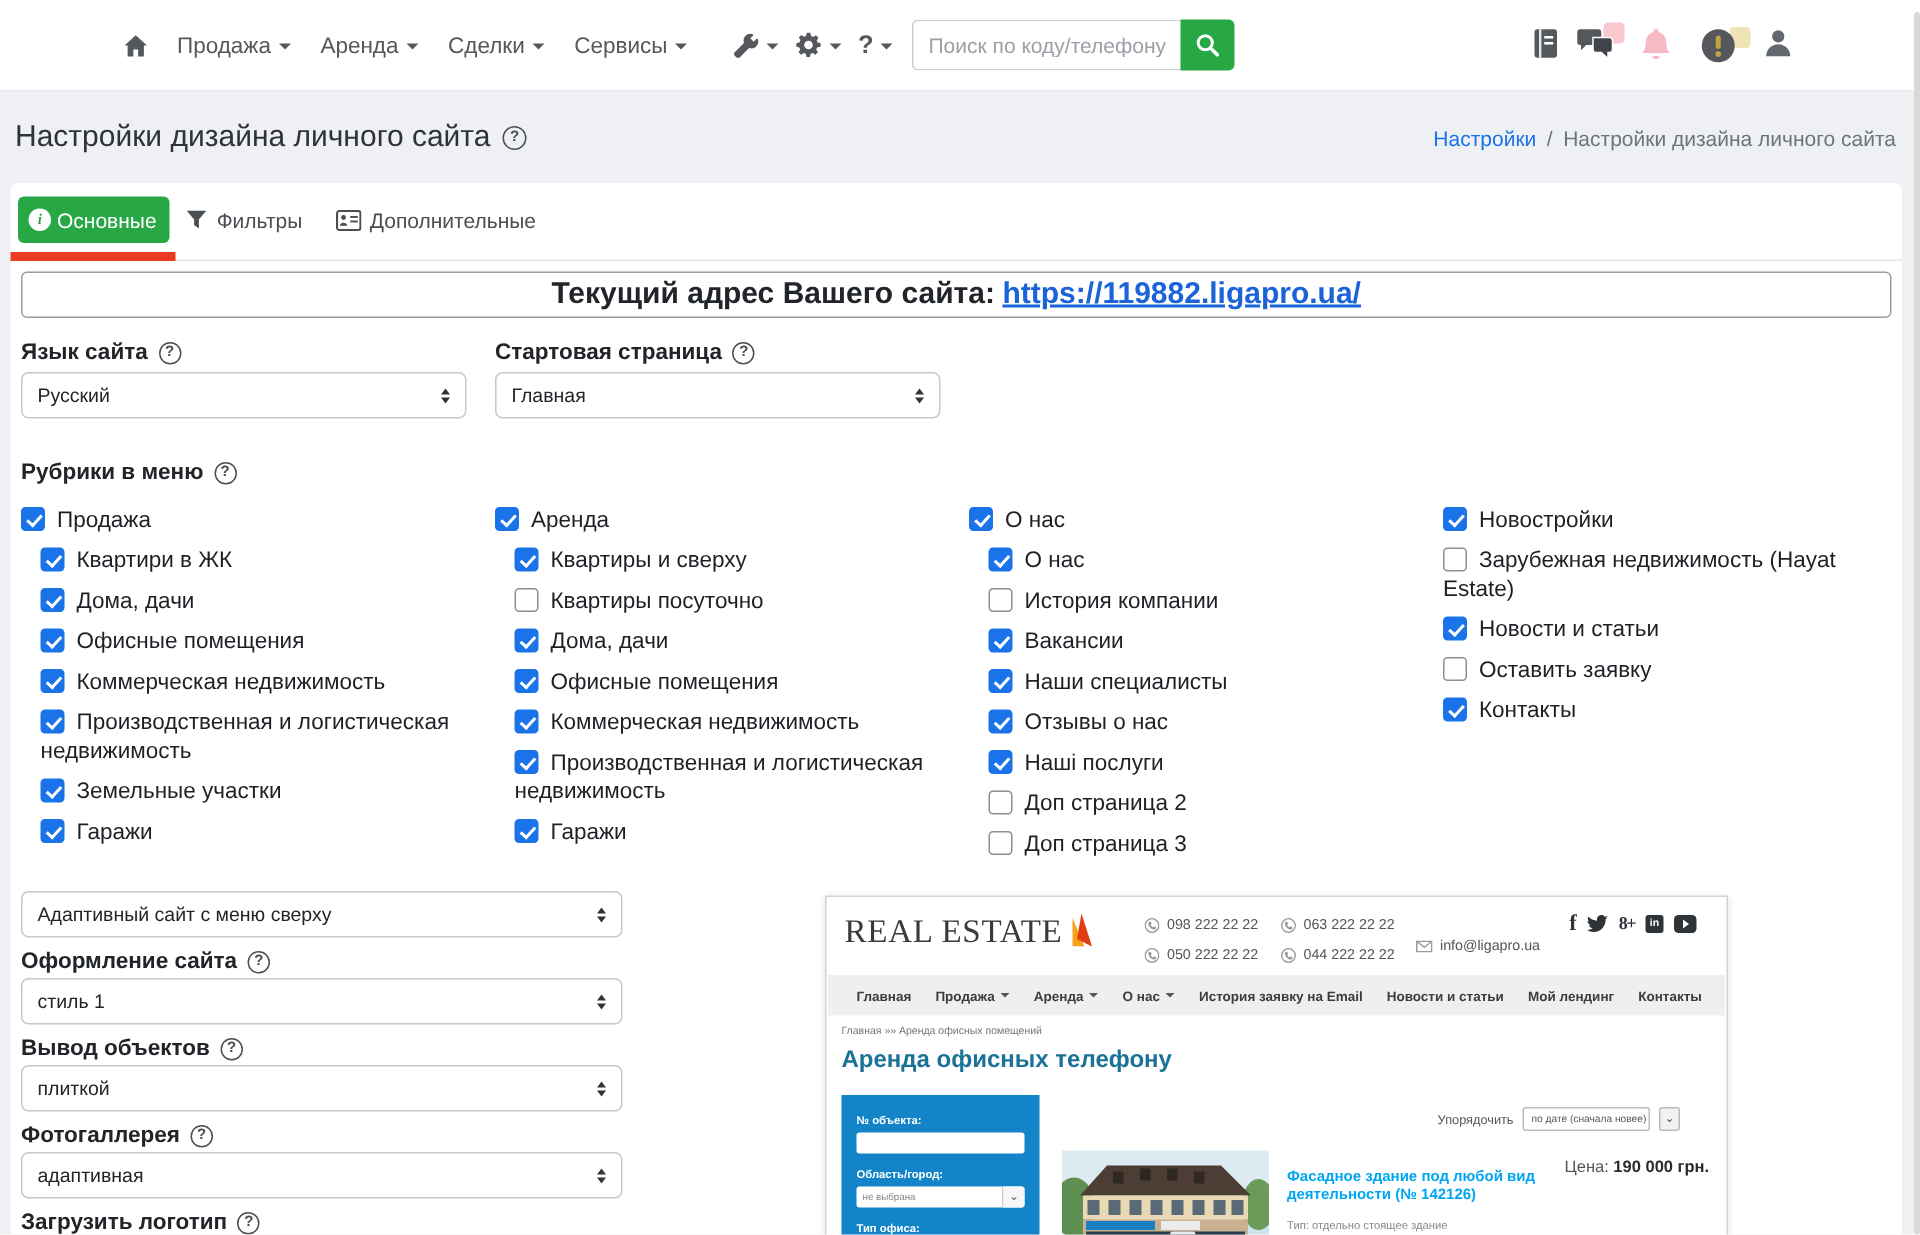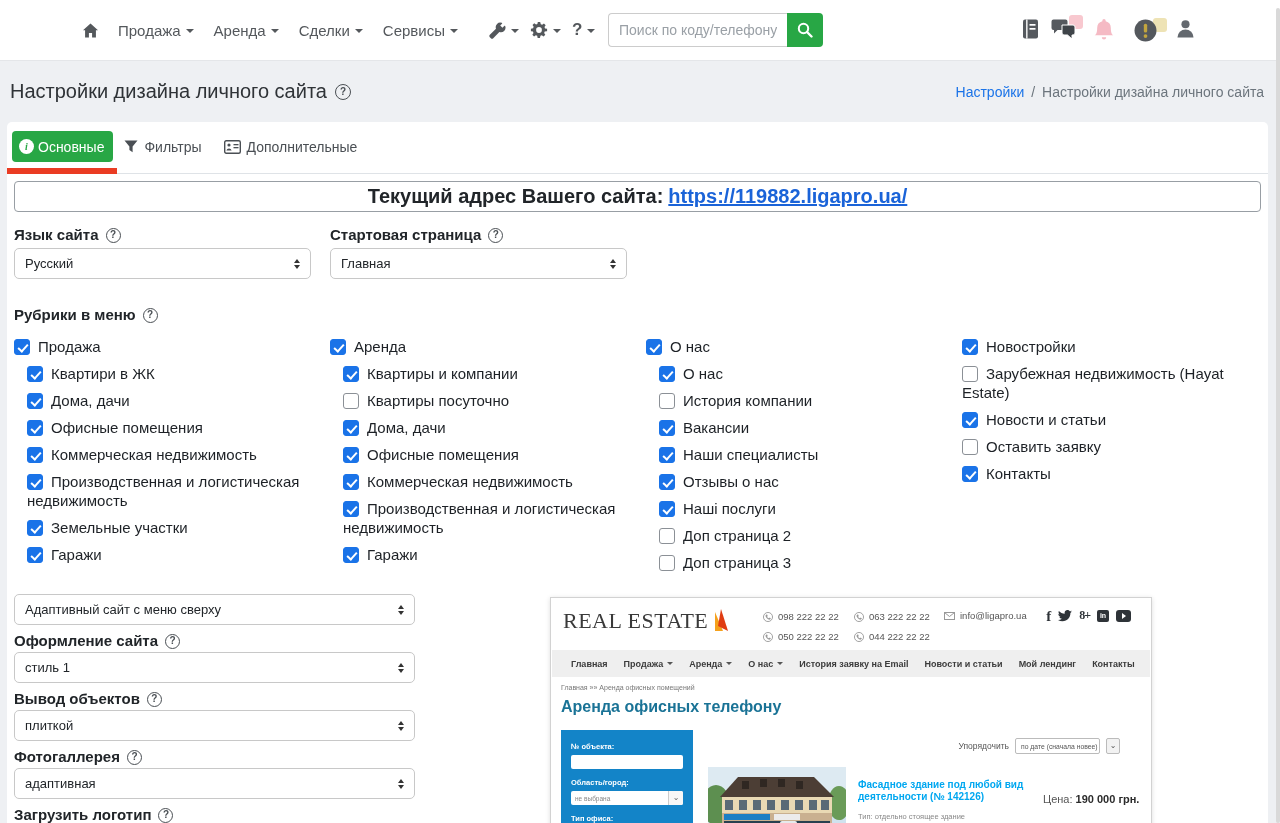--- a/index.html
+++ b/index.html
@@ -63,40 +63,40 @@
 .leftfields{width:401px;}
 .lfield{margin-bottom:8px;}
 .lfield .flabel{margin-bottom:3px;}
 .lfield .select{width:401px;}
 
 .preview{position:absolute;left:536px;top:3px;width:602px;height:440px;background:#fff;border:1px solid #d2d2d2;box-shadow:0 1px 5px rgba(0,0,0,.13);}
 .pv-logo{position:absolute;left:12px;top:10px;font-family:"Liberation Serif",serif;font-size:22px;color:#3a3a3a;letter-spacing:0.5px;white-space:nowrap;}
 .pv-flame{position:absolute;left:160px;top:11px;}
 .pv-phones{position:absolute;left:212px;top:13px;display:grid;grid-template-columns:91px auto;row-gap:9px;font-size:9.5px;color:#555;}
 .pv-ph{display:flex;align-items:center;gap:5px;white-space:nowrap;}
-.pv-mail{position:absolute;left:393px;top:12px;display:flex;align-items:center;gap:5px;font-size:9.5px;color:#555;white-space:nowrap;}
+.pv-mail{position:absolute;left:393px;top:27px;display:flex;align-items:center;gap:5px;font-size:9.5px;color:#555;white-space:nowrap;}
 .pv-social{position:absolute;right:20px;top:10px;display:flex;gap:7px;align-items:center;}
 .pv-nav{position:absolute;left:1px;top:52px;width:598px;height:27px;background:#efefef;display:flex;align-items:center;gap:16px;padding:0 19px;font-size:9px;color:#3c3c3c;font-weight:bold;}
 .pv-nav .it{display:flex;align-items:center;gap:4px;white-space:nowrap;}
 .pv-nav .c{width:0;height:0;border-left:3px solid transparent;border-right:3px solid transparent;border-top:3px solid #555;}
 .pv-bc{position:absolute;left:10px;top:86px;font-size:7px;color:#777;}
 .pv-h1{position:absolute;left:10px;top:100px;font-size:16px;font-weight:bold;color:#1a7396;}
 .pv-side{position:absolute;left:10px;top:132px;width:132px;height:310px;background:#1384c8;padding:12px 10px;}
 .pv-side .lbl{font-size:7.5px;color:#fff;font-weight:bold;margin-bottom:4px;margin-top:9px;}
 .pv-side .lbl:first-child{margin-top:0;}
 .pv-side input{width:100%;height:14px;border:none;border-radius:2px;background:#fff;display:block;}
 .pv-sel{height:14px;background:#fff;border-radius:2px;display:flex;align-items:center;font-size:6.5px;color:#888;padding-left:4px;}
 .pv-sel .ar{margin-left:auto;width:15px;height:100%;border-left:1px solid #ccc;display:flex;align-items:center;justify-content:center;color:#666;font-size:8px;background:#f7f7f7;border-radius:0 2px 2px 0;line-height:6px;}
 .pv-sort{position:absolute;right:31px;top:140px;display:flex;align-items:center;gap:6px;font-size:8.5px;color:#555;}
 .pv-sortsel{width:85px;height:16px;border:1px solid #bbb;border-radius:2px;font-size:6.8px;color:#555;display:flex;align-items:center;padding-left:5px;background:#fff;white-space:nowrap;overflow:hidden;}
 .pv-sortar{width:14px;height:16px;border:1px solid #bbb;border-radius:2px;display:flex;align-items:center;justify-content:center;font-size:8px;color:#555;background:#f2f2f2;line-height:6px;}
 .pv-photo{position:absolute;left:157px;top:169px;}
 .pv-title{position:absolute;left:307px;top:181px;width:200px;font-size:10px;font-weight:bold;color:#00a7f0;line-height:12px;}
 .pv-dets{position:absolute;left:307px;top:214px;font-size:7.5px;color:#888;line-height:10.5px;}
-.pv-price{position:absolute;left:492px;top:195px;font-size:11px;color:#555;white-space:nowrap;}
+.pv-price{position:absolute;left:492px;top:174px;font-size:11px;color:#555;white-space:nowrap;}
 .pv-price b{color:#2b2b2b;}
 
 .scrollbar{position:absolute;right:0;top:8px;width:4px;height:815px;background:#d9d9d9;border-radius:2px;}
 svg{display:block;}
 </style>
 </head>
 <body>
 
 <div class="page">
 
@@ -272,21 +272,21 @@
             <label class="cbitem child"><span class="cb on"></span><span>Квартири в ЖК</span></label>
             <label class="cbitem child"><span class="cb on"></span><span>Дома, дачи</span></label>
             <label class="cbitem child"><span class="cb on"></span><span>Офисные помещения</span></label>
             <label class="cbitem child"><span class="cb on"></span><span>Коммерческая недвижимость</span></label>
             <label class="cbitem child"><span class="cb on"></span><span>Производственная и логистическая недвижимость</span></label>
             <label class="cbitem child"><span class="cb on"></span><span>Земельные участки</span></label>
             <label class="cbitem child"><span class="cb on"></span><span>Гаражи</span></label>
           </div>
           <div class="rcol">
             <label class="cbitem"><span class="cb on"></span><span>Аренда</span></label>
-            <label class="cbitem child"><span class="cb on"></span><span>Квартиры и компании</span></label>
+            <label class="cbitem child"><span class="cb on"></span><span>Квартиры и сверху</span></label>
             <label class="cbitem child"><span class="cb"></span><span>Квартиры посуточно</span></label>
             <label class="cbitem child"><span class="cb on"></span><span>Дома, дачи</span></label>
             <label class="cbitem child"><span class="cb on"></span><span>Офисные помещения</span></label>
             <label class="cbitem child"><span class="cb on"></span><span>Коммерческая недвижимость</span></label>
             <label class="cbitem child"><span class="cb on"></span><span>Производственная и логистическая недвижимость</span></label>
             <label class="cbitem child"><span class="cb on"></span><span>Гаражи</span></label>
           </div>
           <div class="rcol">
             <label class="cbitem"><span class="cb on"></span><span>О нас</span></label>
             <label class="cbitem child"><span class="cb on"></span><span>О нас</span></label>

